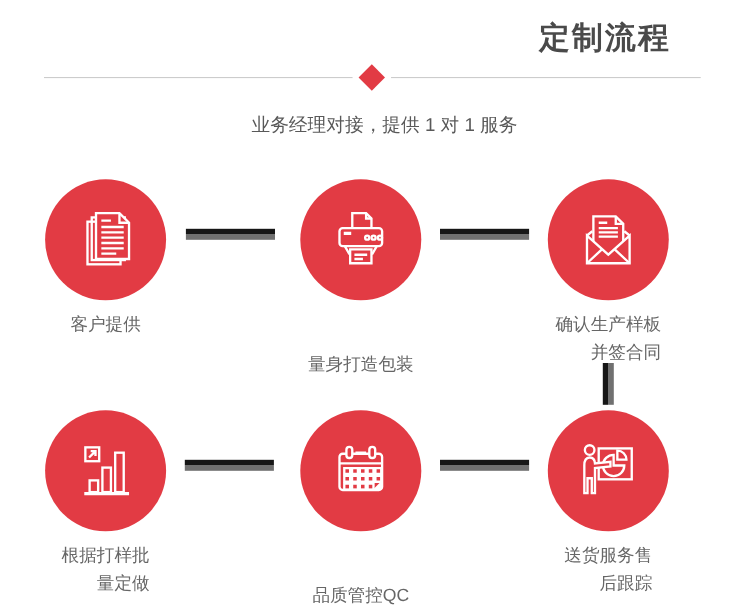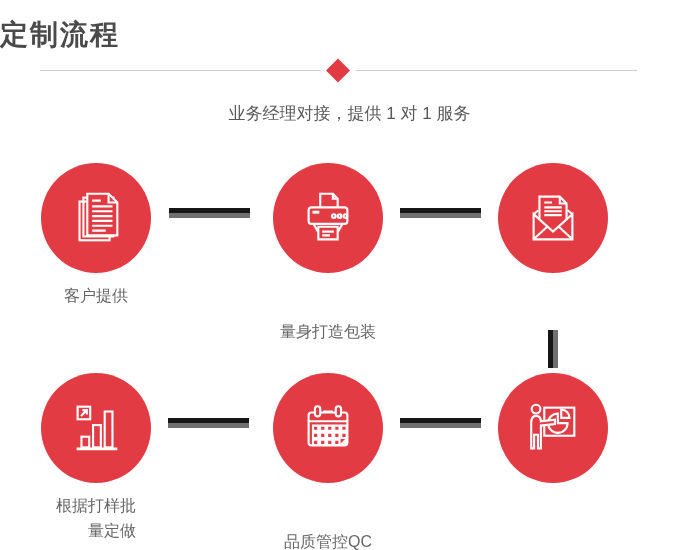--- a/index.html
+++ b/index.html
@@ -10,21 +10,21 @@
     --connector-black:#161616;
     --connector-gray:#707070;
     --divider-gray:#cccccc;
   }
   html,body{margin:0;padding:0;background:#fff;}
   body{font-family:"Liberation Sans","DejaVu Sans",sans-serif;}
   .stage{position:relative;width:675px;height:550px;background:#fff;overflow:hidden;}
 
   .page-title{
     position:absolute;top:16px;left:0;width:610px;
-    text-align:left;font-size:28px;font-weight:bold;
+    text-align:right;font-size:28px;font-weight:bold;
     color:var(--title-gray);letter-spacing:2px;margin:0;
   }
   .divider-line{
     position:absolute;top:70px;left:40px;right:38px;height:0;
     border-top:1px solid var(--divider-gray);
   }
   .diamond-wrap{
     position:absolute;top:57px;left:50%;transform:translateX(-50%);
     background:#fff;padding:0 9px;height:26px;
     display:flex;align-items:center;
@@ -169,26 +169,38 @@
   <div class="step-label lr1 lc1">
     <div class="inner">
       <span>客户提供</span>
     </div>
   </div>
   <div class="step-label lr1 lc2">
     <div class="inner">
       <span>量身打造包装</span>
     </div>
   </div>
+  <div class="step-label lr1 lc3">
+    <div class="inner">
+      <span>确认生产样板</span>
+      <span>并签合同</span>
+    </div>
+  </div>
   <div class="step-label lr2 lc1">
     <div class="inner">
       <span>根据打样批</span>
       <span>量定做</span>
     </div>
   </div>
   <div class="step-label lr2 lc2">
     <div class="inner">
       <span>品质管控QC</span>
       <span>全检</span>
     </div>
   </div>
+  <div class="step-label lr2 lc3">
+    <div class="inner">
+      <span>送货服务售</span>
+      <span>后跟踪</span>
+    </div>
+  </div>
 
 </div>
 
 </body></html>

